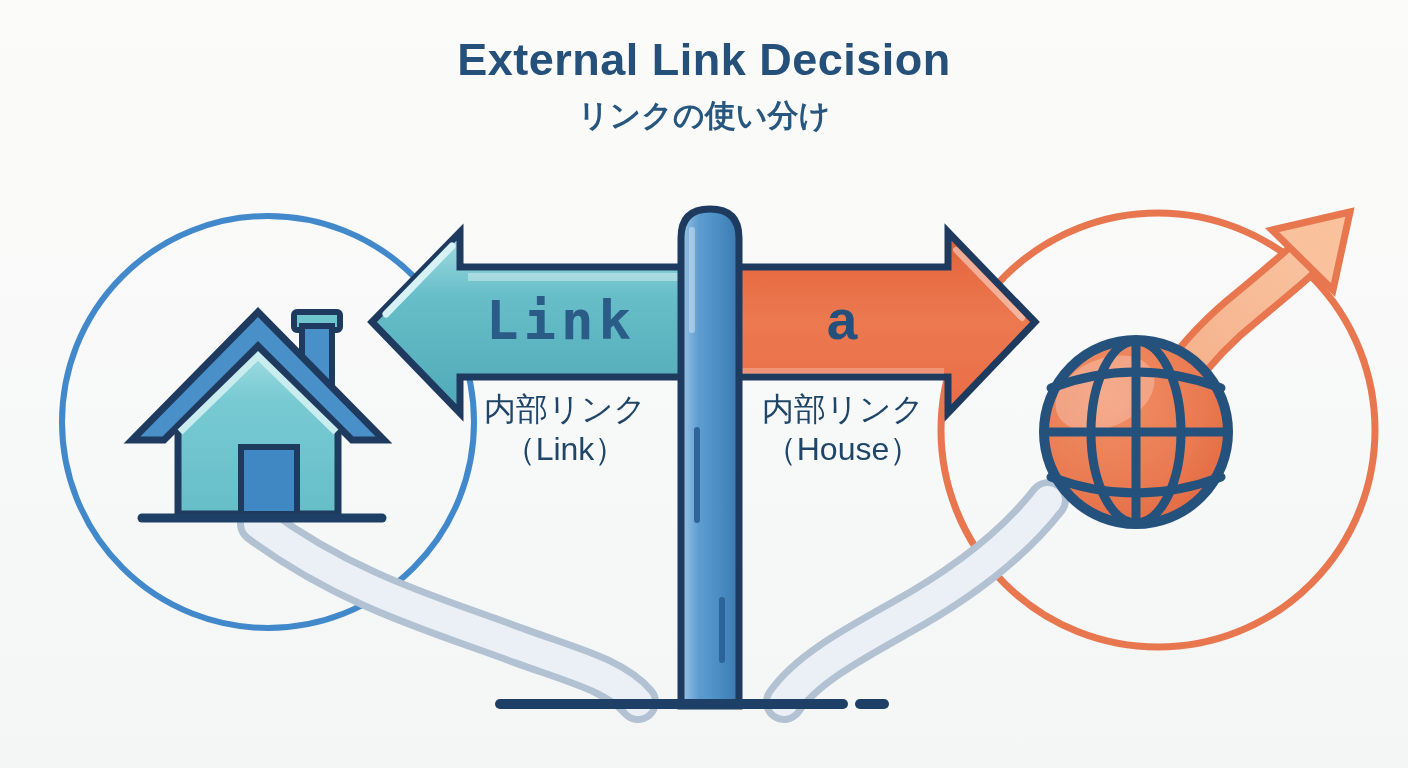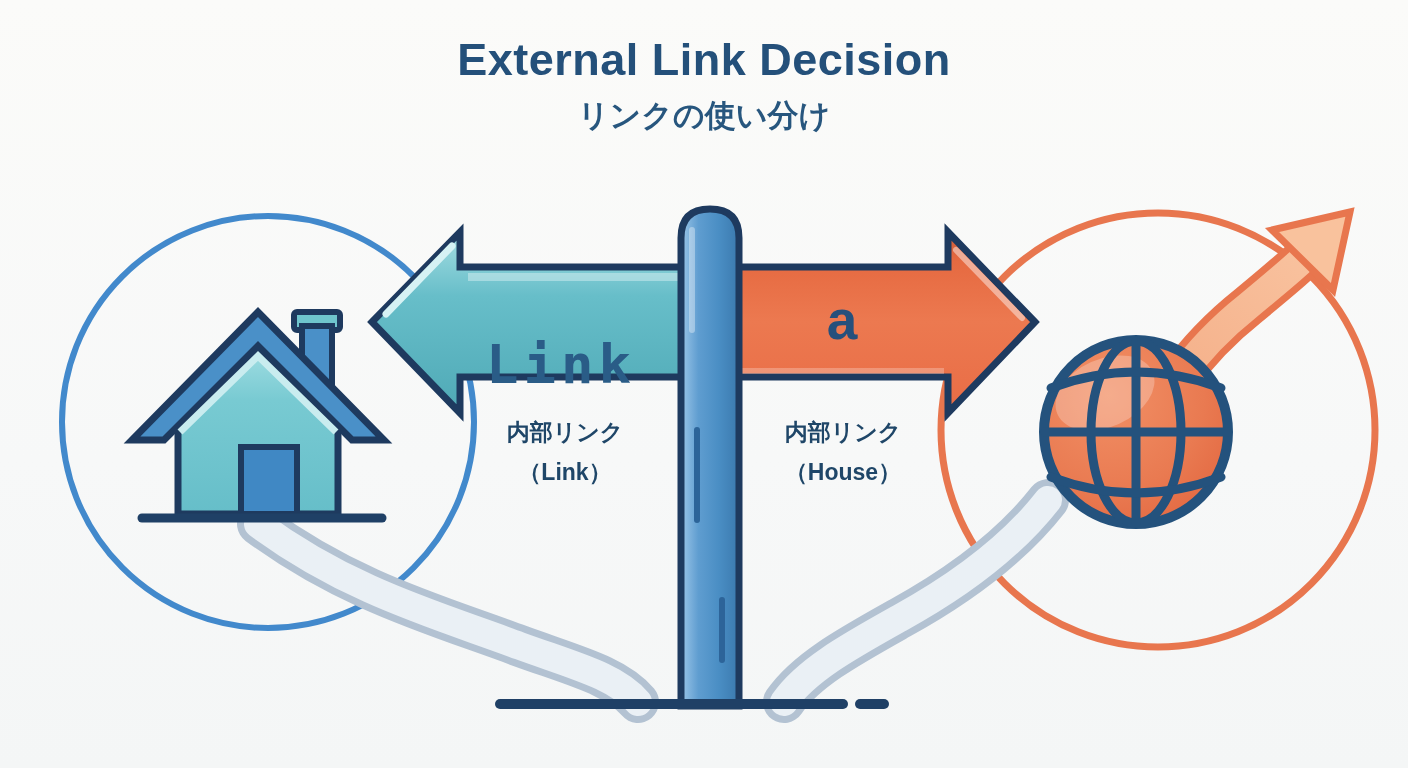--- a/index.html
+++ b/index.html
@@ -19,27 +19,27 @@
     left:0;top:34px;width:1408px;
     font-size:45px;font-weight:800;letter-spacing:.5px;color:#24507a;
   }
   .subtitle{
     left:0;top:95px;width:1408px;
     font-size:31px;font-weight:700;color:#27567e;
   }
   .arrow-label-left{
     left:448px;top:289px;width:226px;
     font-family:"DejaVu Sans Mono","Liberation Mono",monospace;
-    font-size:54px;font-weight:700;letter-spacing:5px;color:#2a5c87;margin-top:44px;
+    font-size:54px;font-weight:700;letter-spacing:5px;color:#2a5c87;
   }
   .arrow-label-right{
     left:758px;top:288px;width:168px;
     font-size:55px;font-weight:700;color:#26507c;
   }
-  .caption{font-size:23px;font-weight:700;line-height:40px;color:#1f4668;margin-top:23px;}
+  .caption{font-size:32px;font-weight:400;line-height:40px;color:#1f4668;}
   .caption-left{left:448px;top:389px;width:234px;}
   .caption-right{left:726px;top:389px;width:234px;}
 </style>
 </head>
 <body>
 
 <div class="canvas">
 
   <svg width="1408" height="768" viewBox="0 0 1408 768">
     <defs>

